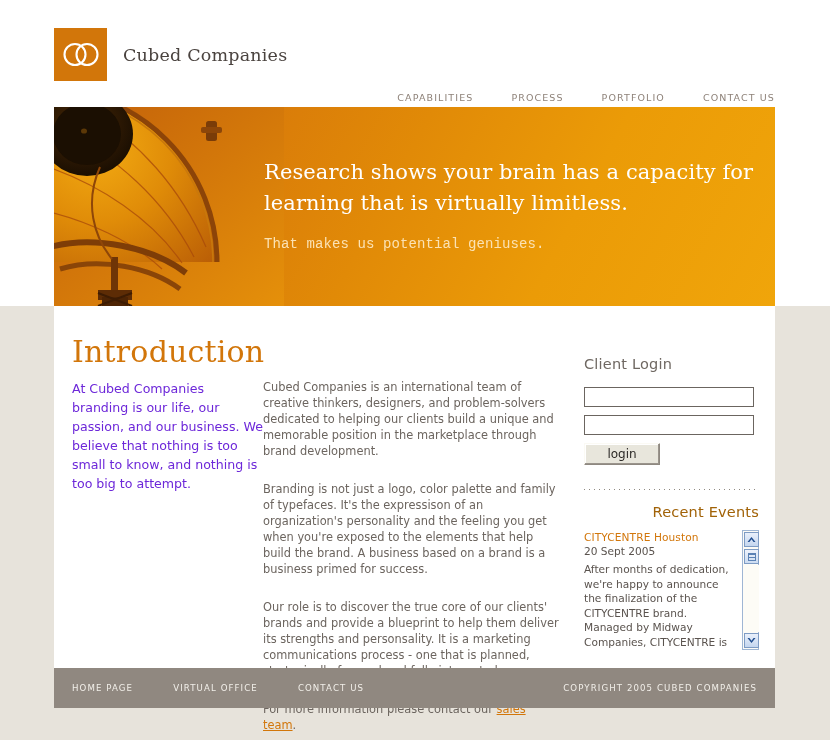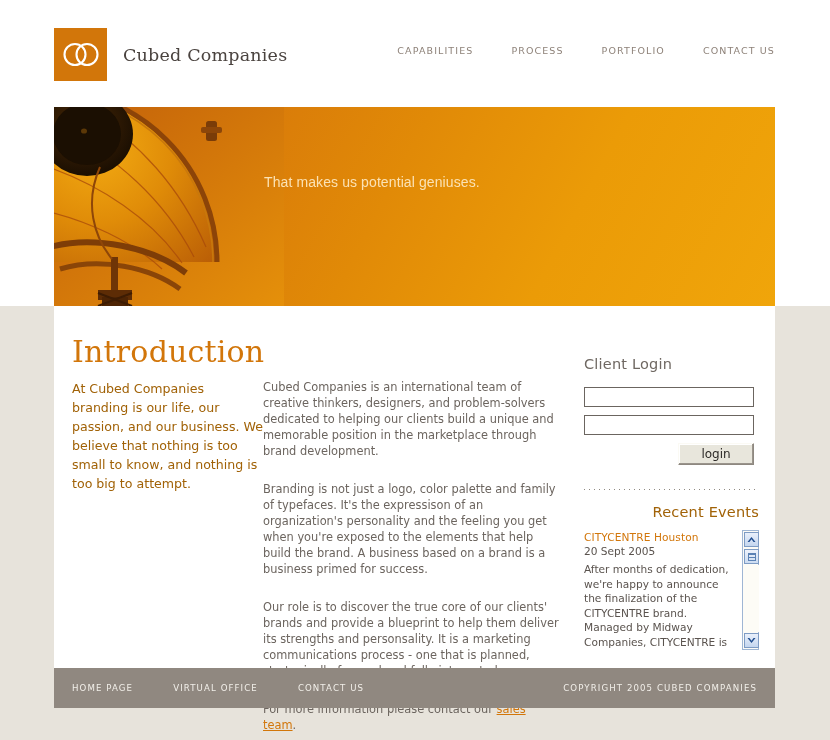--- a/index.html
+++ b/index.html
@@ -71,20 +71,21 @@
     gap: 38px;
   }
   .nav-item {
     font-family: "DejaVu Sans", sans-serif;
     font-size: 9.5px;
     letter-spacing: 1.1px;
     color: #8e8279;
     text-decoration: none;
     white-space: nowrap;
     cursor: pointer;
+    margin-top: 47px;
   }
 
   
   .hero {
     position: absolute;
     left: 54px; top: 107px;
     width: 721px; height: 199px;
     overflow: hidden;
     background: linear-gradient(118deg, #c9610a 0%, #d8790a 22%, #e18a07 46%, #eb9b07 70%, #f0a50a 100%);
   }
@@ -103,21 +104,21 @@
     font-family: "DejaVu Serif", serif;
     font-size: 21px;
     line-height: 31px;
     color: #ffffff;
     font-weight: normal;
     margin: 0;
     letter-spacing: 0.1px;
   }
   .hero-sub {
     margin: 17px 0 0 0;
-    font-family: Liberation Sans, sans-serif;
+    font-family: Liberation Mono, monospace;
     font-size: 14px;
     color: #fbe2b4;
     letter-spacing: 0.1px;
   }
 
   
   .content {
     position: absolute;
     left: 54px; top: 306px;
     width: 721px; height: 362px;
@@ -133,21 +134,21 @@
     letter-spacing: 0.2px;
   }
 
   .col-left {
     position: absolute;
     left: 18px; top: 73px;
     width: 192px;
     font-family: "DejaVu Sans", sans-serif;
     font-size: 12.6px;
     line-height: 19px;
-    color: #a16207;
+    color: #6d28d9;
   }
   .col-left p { margin: 0 0 19px 0; }
 
   .col-mid {
     position: absolute;
     left: 209px; top: 73px;
     width: 308px;
     font-family: "DejaVu Sans", sans-serif;
     font-size: 11.4px;
     line-height: 16px;
@@ -182,21 +183,21 @@
     border: 1px solid #6b6560;
     background: #ffffff;
     font-family: "DejaVu Sans", sans-serif;
     font-size: 11px;
     color: #333;
     padding: 0 3px;
     outline: none;
   }
   .login-btn-row {
     display: flex;
-    justify-content: flex-end;
+    justify-content: flex-start;
     width: 170px;
     margin-top: 2px;
   }
   .login-btn {
     width: 76px; height: 22px;
     background: #e8e6dc;
     border: 1px solid #8e8880;
     border-top-color: #fbfaf4;
     border-left-color: #fbfaf4;
     box-shadow: inset -1px -1px 0 #9a948c, inset 1px 1px 0 #ffffff;
@@ -415,20 +416,21 @@
         <rect x="44" y="183" width="34" height="10" fill="#5d2c05"></rect>
         <rect x="48" y="190" width="26" height="9" fill="#4d2404"></rect>
         <path d="M 44 186 L 78 199" stroke="#3d1c03" stroke-width="2" fill="none"></path>
         <path d="M 78 186 L 44 199" stroke="#3d1c03" stroke-width="2" fill="none"></path>
 
         <path d="M 46 60 C 30 96 40 130 58 152" fill="none" stroke="#8e4608" stroke-width="2"></path>
       </svg>
     </div>
 
     <div class="hero-text">
+      <h1 class="hero-head">Research shows your brain has a capacity for learning that is virtually limitless.</h1>
       <p class="hero-sub">That makes us potential geniuses.</p>
     </div>
   </div>
 
   <div class="content">
 
     <h2 class="intro-title">Introduction</h2>
 
     <div class="col-left">
       <p>At Cubed Companies branding is our life, our passion, and our business. We believe that nothing is too small to know, and nothing is too big to attempt.</p>

